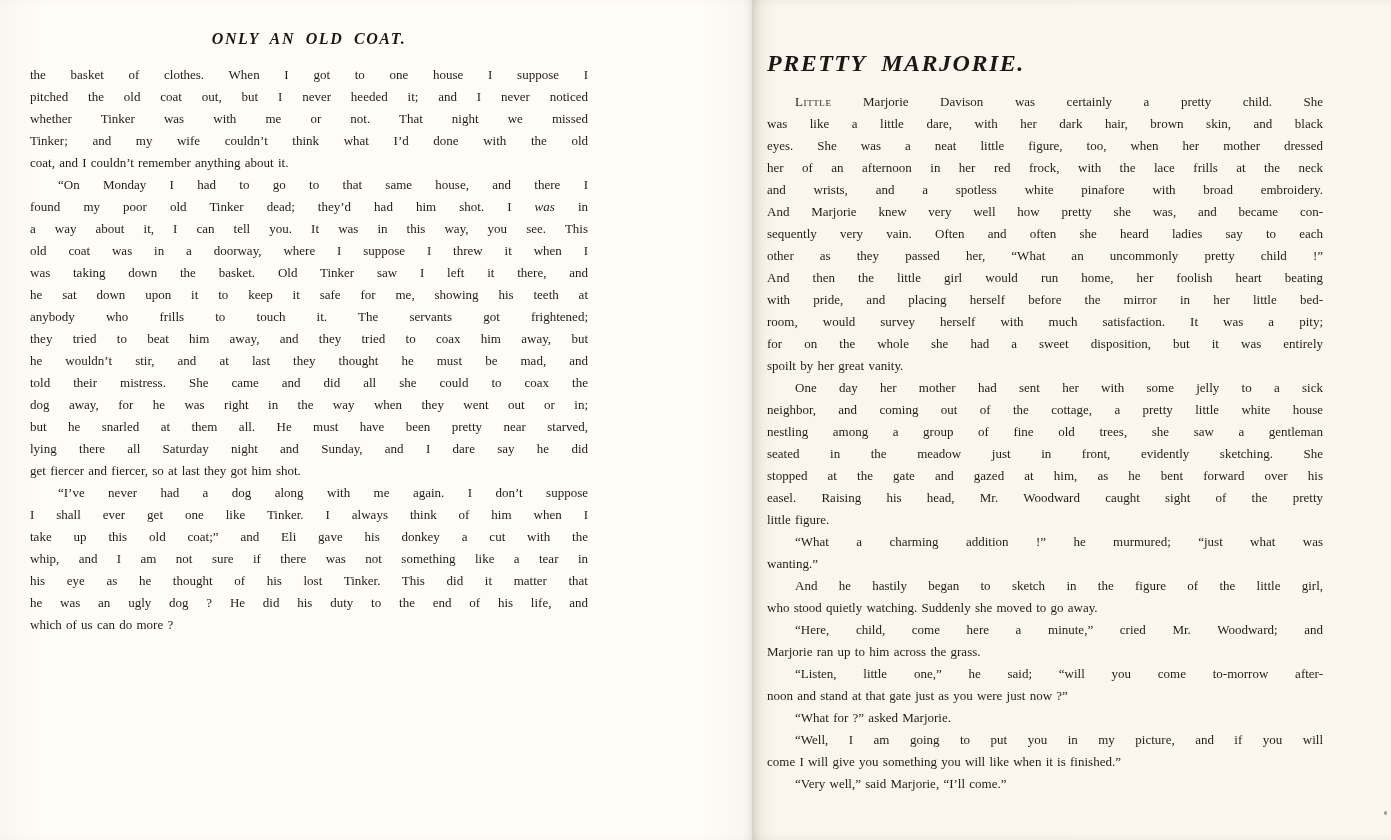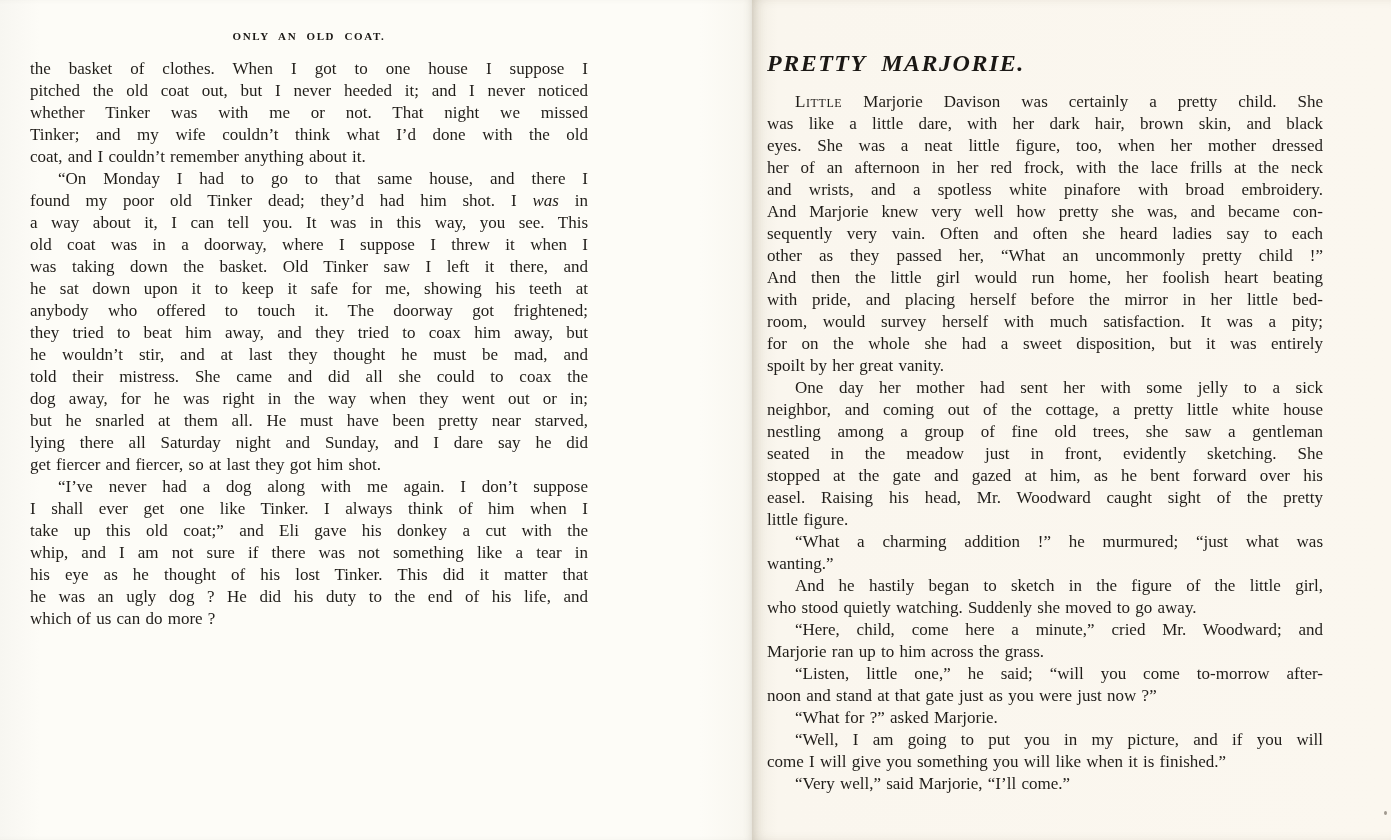--- a/index.html
+++ b/index.html
@@ -20,40 +20,41 @@
   .page-right {
     width: 639px;
     background: linear-gradient(90deg, #f2eee4 0px, #faf6ee 26px, #fbf7ef 100%);
     box-shadow: inset 7px 0 14px -7px rgba(90,75,50,0.35);
   }
   .col-left { margin-left: 30px; width: 558px; }
   .col-right { margin-left: 15px; width: 556px; }
   .running-header {
     margin-top: 30px;
     text-align: center;
+    font-style: italic;
     font-weight: bold;
-    font-size: 11px;
+    font-size: 16px;
     letter-spacing: 1.6px;
     word-spacing: 5px;
     color: #1b1815;
   }
   .story-title {
     margin-top: 50px;
     text-align: left;
     font-style: italic;
     font-weight: bold;
     font-size: 24px;
     letter-spacing: 1.5px;
     word-spacing: 8px;
     color: #1b1815;
   }
   .body-left { margin-top: 16px; }
   .body-right { margin-top: 14px; }
   .line {
-    font-size: 17px;
+    font-size: 13px;
     line-height: 22px;
     height: 22px;
     word-spacing: 1px;
     white-space: nowrap;
   }
   .line.just {
     white-space: normal;
     text-align: justify;
     text-align-last: justify;
   }
@@ -85,21 +86,21 @@
             <div class="line just">Tinker; and my wife couldn’t think what I’d done with the old</div>
             <div class="line">coat, and I couldn’t remember anything about it.</div>
           </div>
           <div class="para">
             <div class="line just indent">“On Monday I had to go to that same house, and there I</div>
             <div class="line just">found my poor old Tinker dead; they’d had him shot.  I <i>was</i> in</div>
             <div class="line just">a way about it, I can tell you.  It was in this way, you see.  This</div>
             <div class="line just">old coat was in a doorway, where I suppose I threw it when I</div>
             <div class="line just">was taking down the basket.  Old Tinker saw I left it there, and</div>
             <div class="line just">he sat down upon it to keep it safe for me, showing his teeth at</div>
-            <div class="line just">anybody who offered to touch it.  The doorway got frightened;</div>
+            <div class="line just">anybody who frills to touch it.  The servants got frightened;</div>
             <div class="line just">they tried to beat him away, and they tried to coax him away, but</div>
             <div class="line just">he wouldn’t stir, and at last they thought he must be mad, and</div>
             <div class="line just">told their mistress.  She came and did all she could to coax the</div>
             <div class="line just">dog away, for he was right in the way when they went out or in;</div>
             <div class="line just">but he snarled at them all.  He must have been pretty near starved,</div>
             <div class="line just">lying there all Saturday night and Sunday, and I dare say he did</div>
             <div class="line">get fiercer and fiercer, so at last they got him shot.</div>
           </div>
           <div class="para">
             <div class="line just indent">“I’ve never had a dog along with me again.  I don’t suppose</div>

